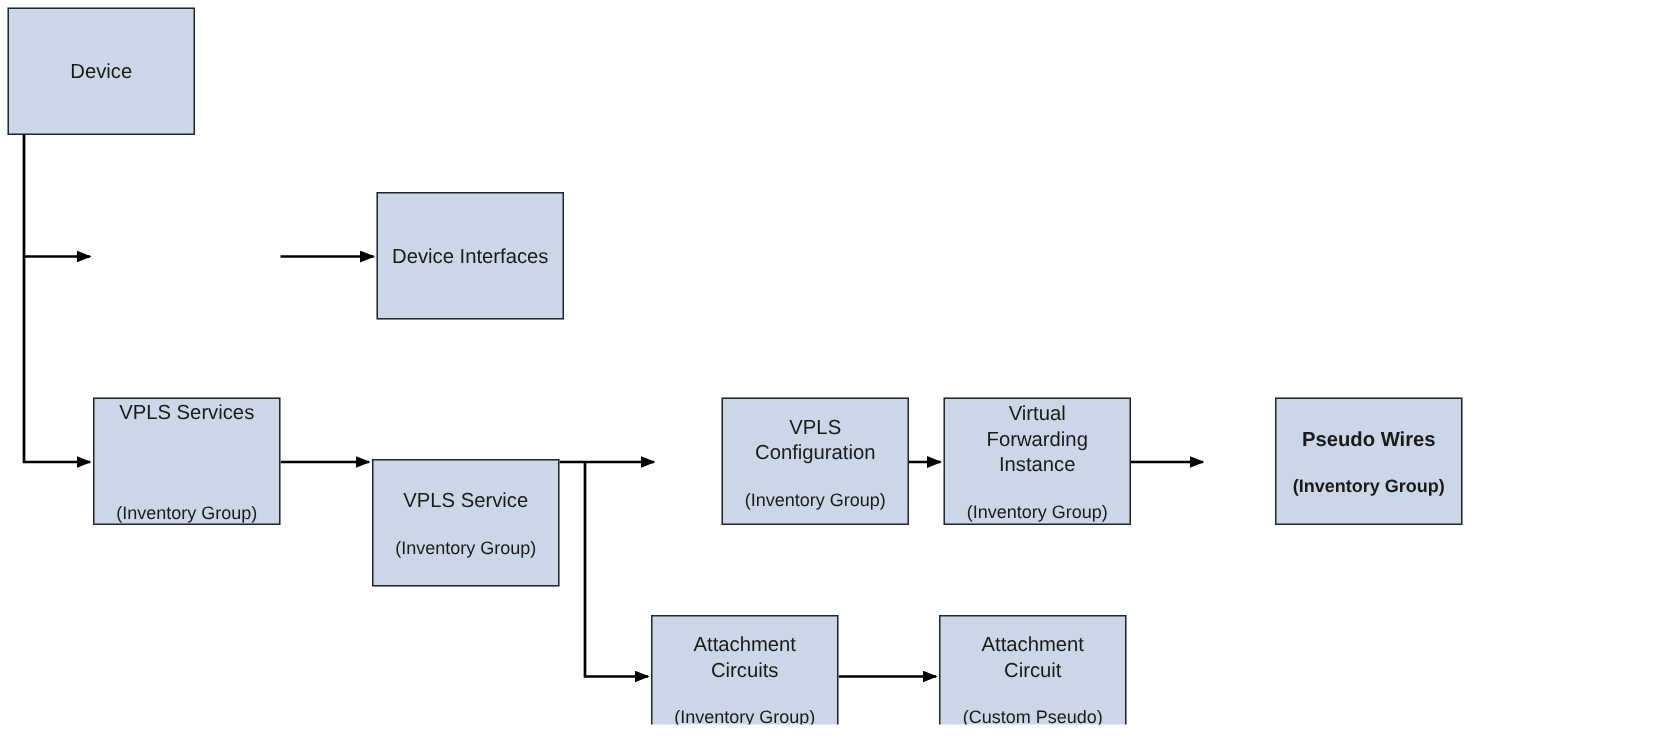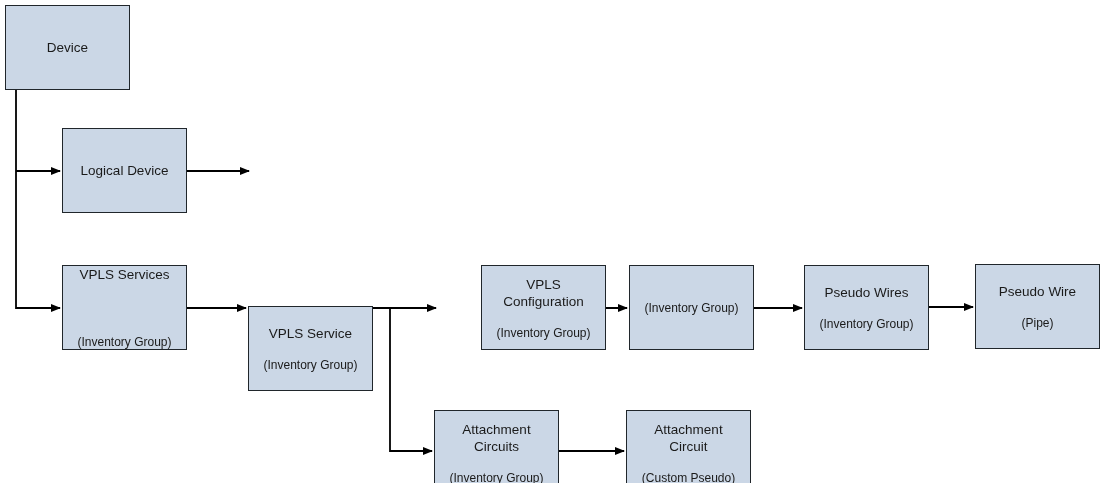--- a/index.html
+++ b/index.html
@@ -59,21 +59,21 @@
     color: var(--text);
   }
   
   .pos-device                      { left: 5px;   top: 5px;   }
   .pos-logical-device              { left: 62px;  top: 128px; }
   .pos-device-interfaces           { left: 251px; top: 128px; }
   .pos-vpls-services               { left: 62px;  top: 265px; justify-content: space-between; }
   .pos-vpls-service                { left: 248px; top: 265px; margin-top: 41px; }
   .pos-vpls-configuration          { left: 438px; top: 265px; margin-left: 43px; }
   .pos-virtual-forwarding-instance { left: 629px; top: 265px; }
-  .pos-pseudo-wires                { left: 804px; top: 265px; }
+  .pos-pseudo-wires                { left: 850px; top: 265px; font-weight: bold; }
   .pos-pseudo-wire                 { left: 975px; top: 264px; }
   .pos-attachment-circuits         { left: 434px; top: 410px; }
   .pos-attachment-circuit          { left: 626px; top: 410px; }
 </style>
 </head>
 <body>
 
 <div class="canvas">
 
   <svg class="connector-layer" viewBox="0 0 1105 499" xmlns="http://www.w3.org/2000/svg">
@@ -91,54 +91,53 @@
     <path class="edge" d="M563,308 L627,308" marker-end="url(#arw)"></path>
     <path class="edge" d="M754,308 L802,308" marker-end="url(#arw)"></path>
     <path class="edge" d="M929,307 L973,307" marker-end="url(#arw)"></path>
     <path class="edge" d="M559,451 L624,451" marker-end="url(#arw)"></path>
   </svg>
 
   <div class="node pos-device">
     <div class="title">Device</div>
   </div>
 
-  <div class="node pos-logical-device">
-    <div class="title">Logical Device</div>
+
+  <div class="node pos-device-interfaces">
+    <div class="title">Device Interfaces</div>
   </div>
-
 
   <div class="node pos-vpls-services">
     <div class="title">VPLS Services</div>
     <div class="subtitle">(Inventory Group)</div>
   </div>
 
   <div class="node pos-vpls-service">
     <div class="title">VPLS Service</div>
     <div class="subtitle">(Inventory Group)</div>
   </div>
 
   <div class="node pos-vpls-configuration">
     <div class="title">VPLS
 Configuration</div>
     <div class="subtitle">(Inventory Group)</div>
   </div>
 
   <div class="node pos-virtual-forwarding-instance">
+    <div class="title">Virtual
+Forwarding
+Instance</div>
     <div class="subtitle">(Inventory Group)</div>
   </div>
 
   <div class="node pos-pseudo-wires">
     <div class="title">Pseudo Wires</div>
     <div class="subtitle">(Inventory Group)</div>
   </div>
 
-  <div class="node pos-pseudo-wire">
-    <div class="title">Pseudo Wire</div>
-    <div class="subtitle">(Pipe)</div>
-  </div>
 
   <div class="node pos-attachment-circuits">
     <div class="title">Attachment
 Circuits</div>
     <div class="subtitle">(Inventory Group)</div>
   </div>
 
   <div class="node pos-attachment-circuit">
     <div class="title">Attachment
 Circuit</div>

